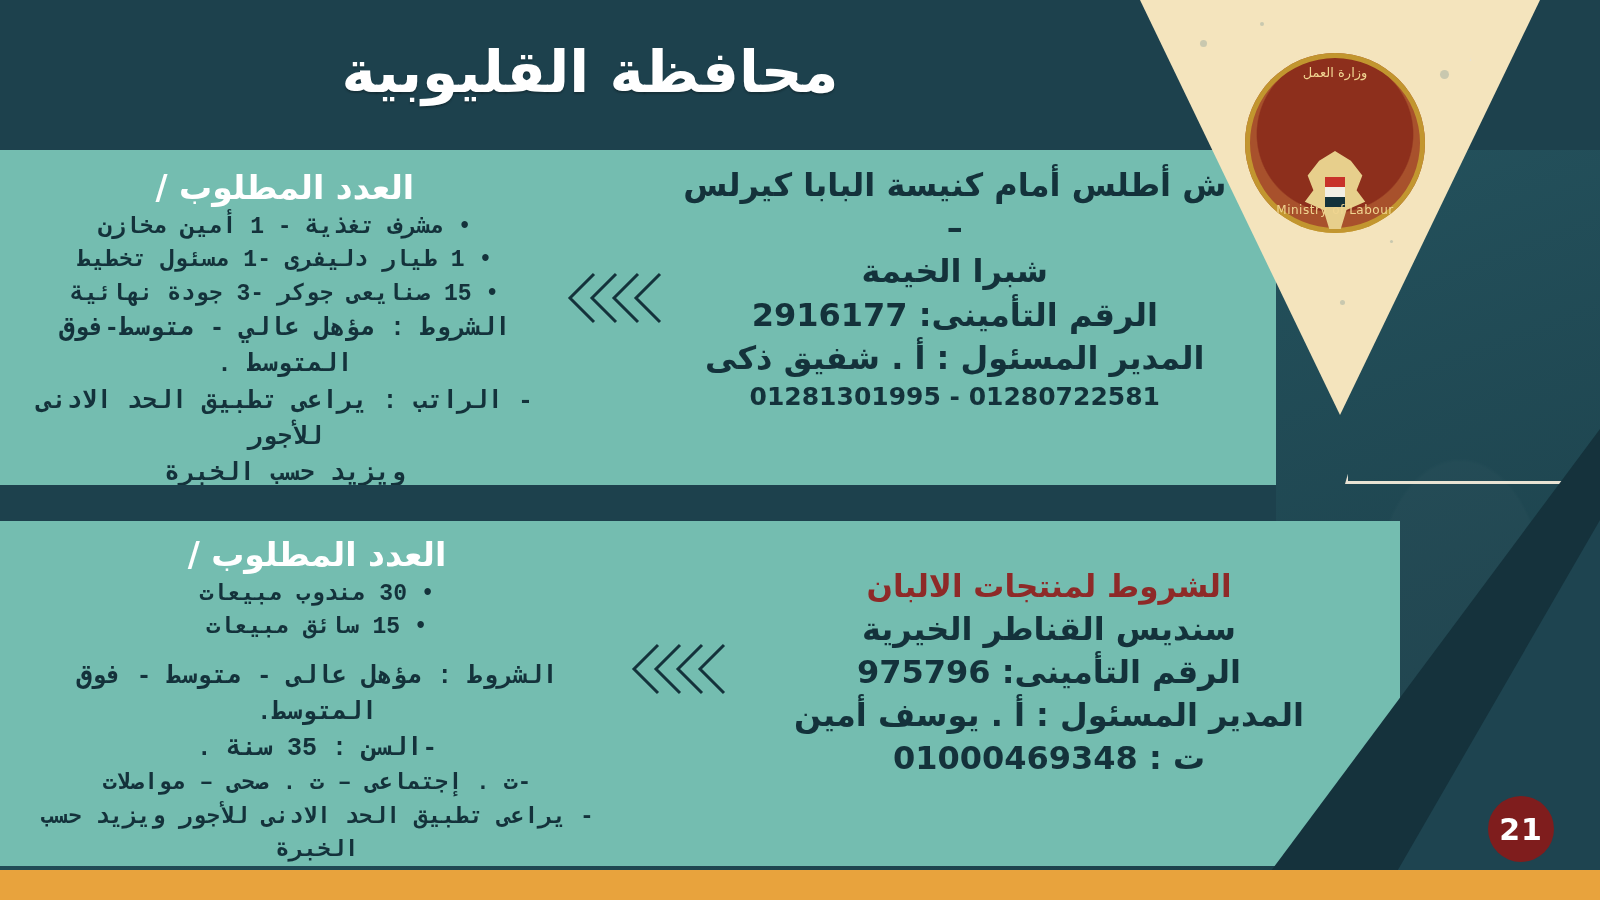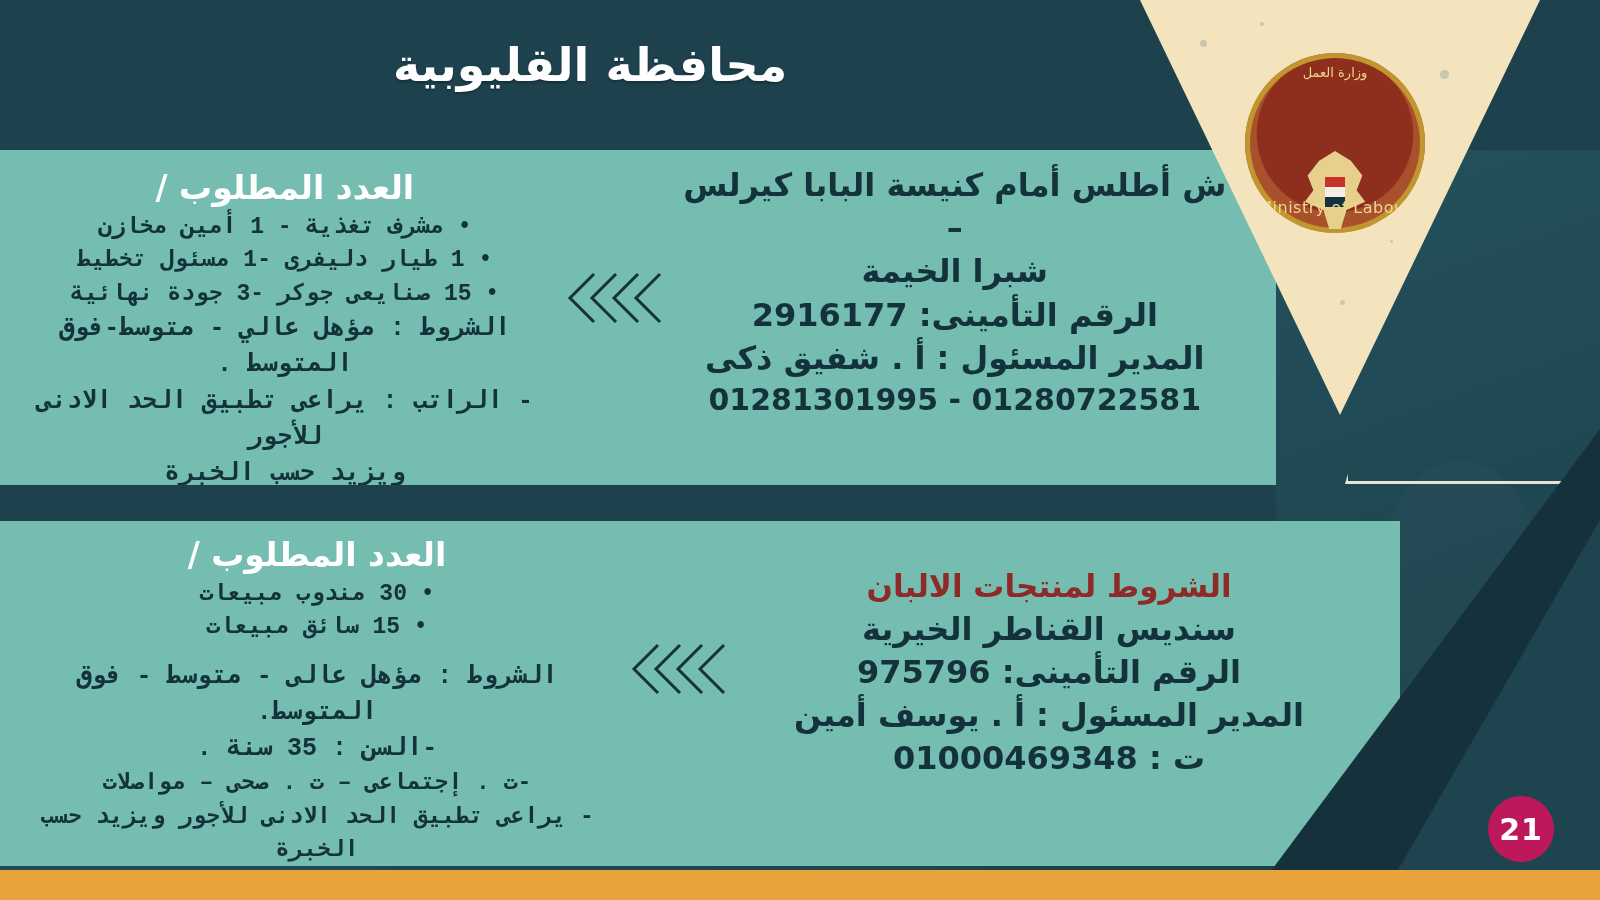--- a/index.html
+++ b/index.html
@@ -41,21 +41,21 @@
     width: 1600px;
     height: 150px;
     background: #1d414d;
   }
   .title {
     position: absolute;
     left: 0; top: 38px;
     width: 1180px;
     text-align: center;
     color: #ffffff;
-    font-size: 46px;
+    font-size: 58px;
     font-weight: 700;
     letter-spacing: 0px;
     text-shadow: 0 2px 2px rgba(0,0,0,.25);
   }
 
   
   .panel {
     position: absolute;
     background: #74bdb0;
   }
@@ -103,21 +103,21 @@
     line-height: 1.25;
     margin-bottom: 2px;
   }
   .company-line {
     color: #14323b;
     font-size: 32px;
     font-weight: 700;
     line-height: 1.35;
   }
   .company-line.phone {
-    font-size: 30px;
+    font-size: 25px;
     direction: ltr;
   }
 
   
   .arrows {
     width: 100px;
     display: flex;
     align-items: center;
     justify-content: center;
     padding-top: 120px;
@@ -193,21 +193,21 @@
     width: 100%;
     text-align: center;
     font-size: 13px;
     color: #f0d591;
   }
   .emblem .ring-bottom {
     position: absolute;
     bottom: 16px;
     width: 100%;
     text-align: center;
-    font-size: 16px;
+    font-size: 12px;
     color: #f0d591;
     letter-spacing: .5px;
   }
   .emblem .eagle {
     width: 72px;
     height: 82px;
     background: #e7cf8c;
     clip-path: polygon(50% 0%, 72% 12%, 88% 30%, 80% 48%, 92% 62%, 66% 72%, 58% 95%, 42% 95%, 34% 72%, 8% 62%, 20% 48%, 12% 30%, 28% 12%);
     position: relative;
     display:flex; align-items:center; justify-content:center;
@@ -255,21 +255,21 @@
     height: 30px;
     background: #e8a33d;
   }
   .page-badge {
     position: absolute;
     right: 46px;
     bottom: 38px;
     width: 66px;
     height: 66px;
     border-radius: 50%;
-    background: #be185d;
+    background: #7f1d1d;
     color: #ffffff;
     font-size: 30px;
     font-weight: 700;
     display: flex;
     align-items: center;
     justify-content: center;
     letter-spacing: 1px;
   }
 </style>
 </head>

